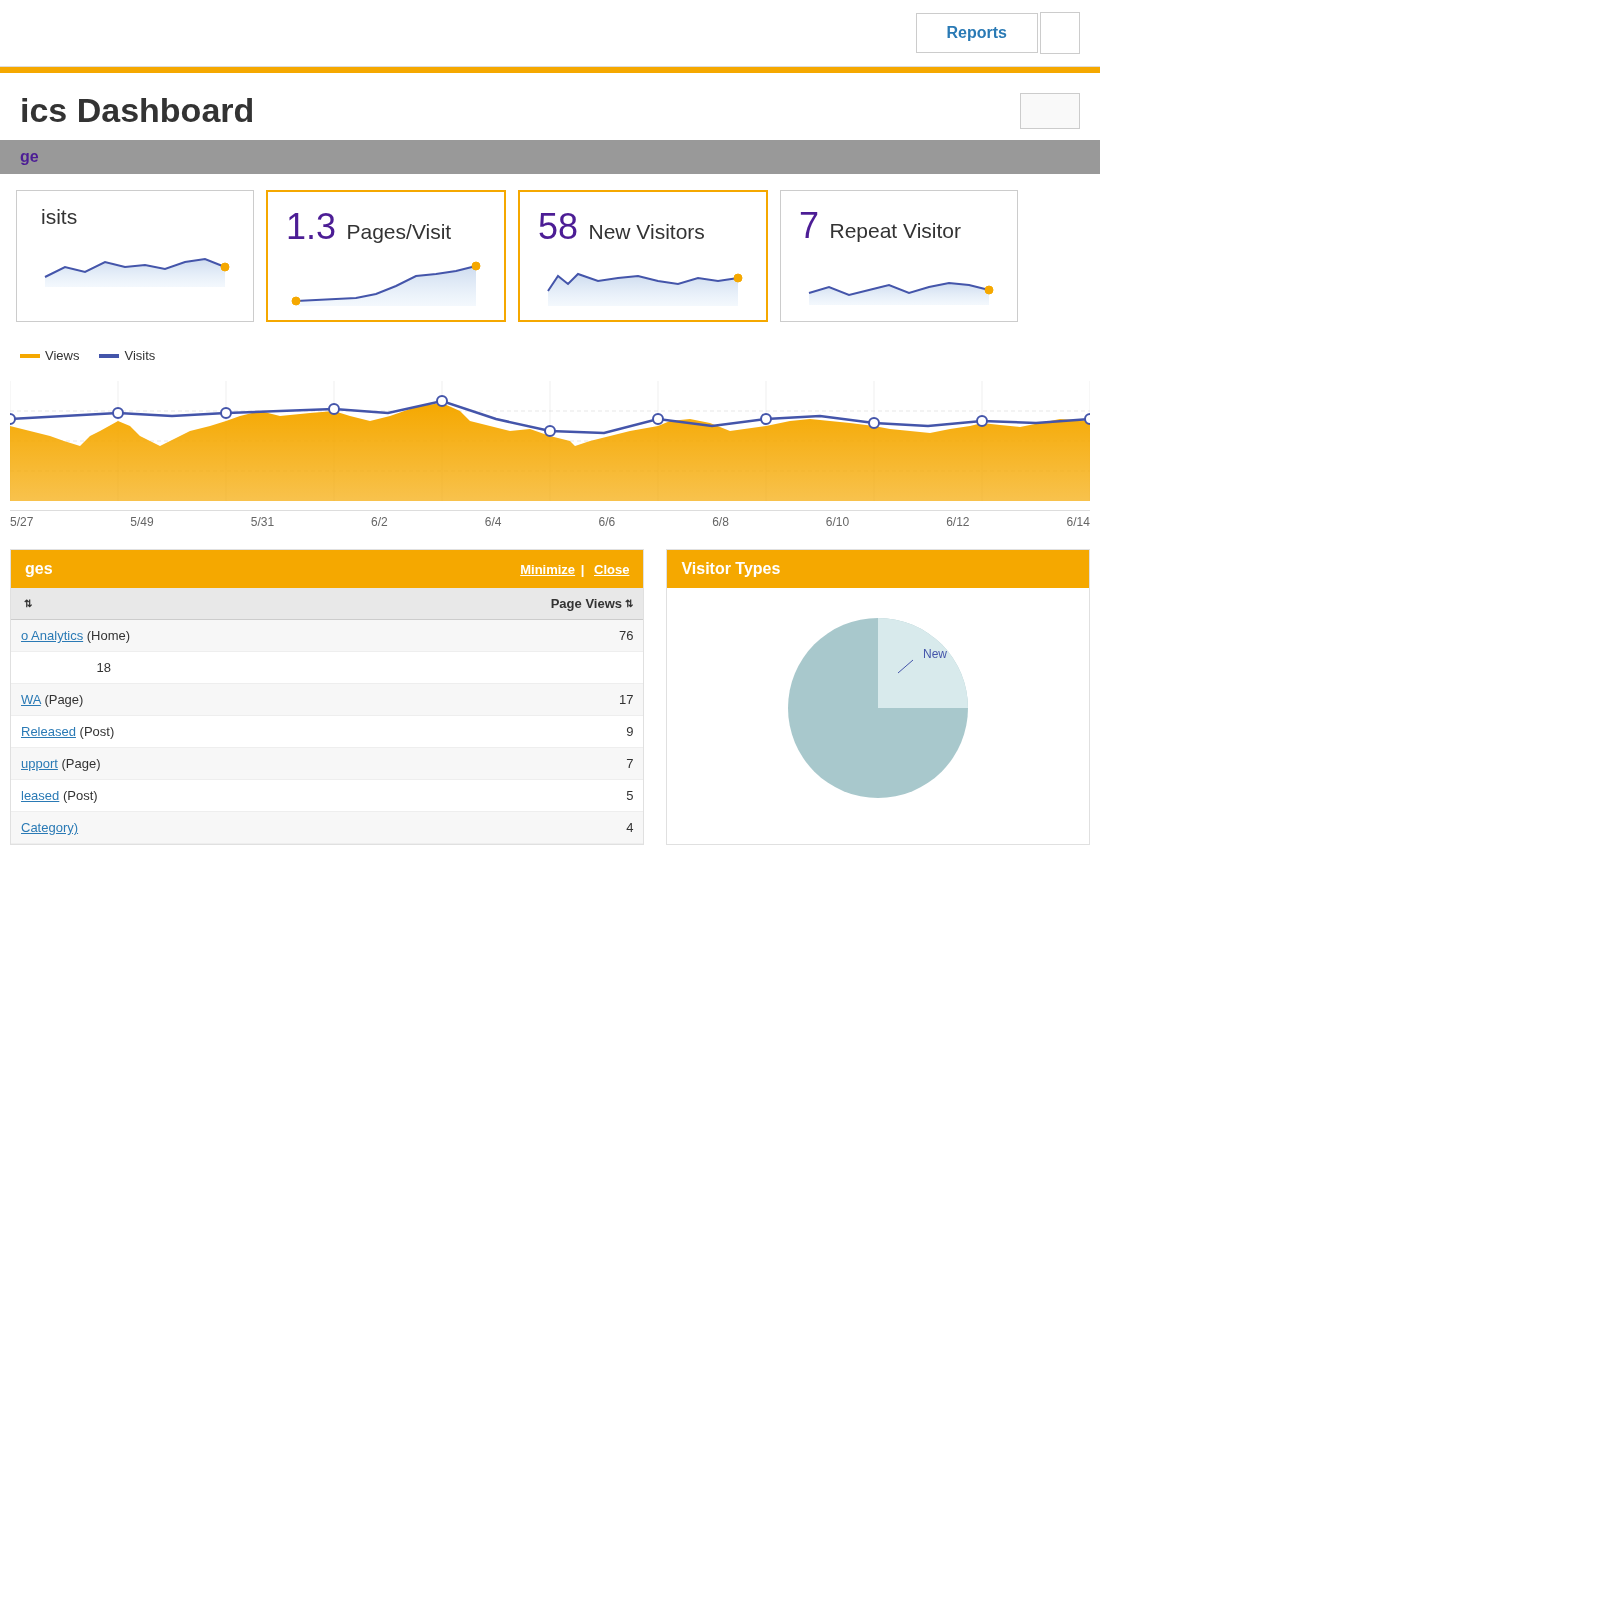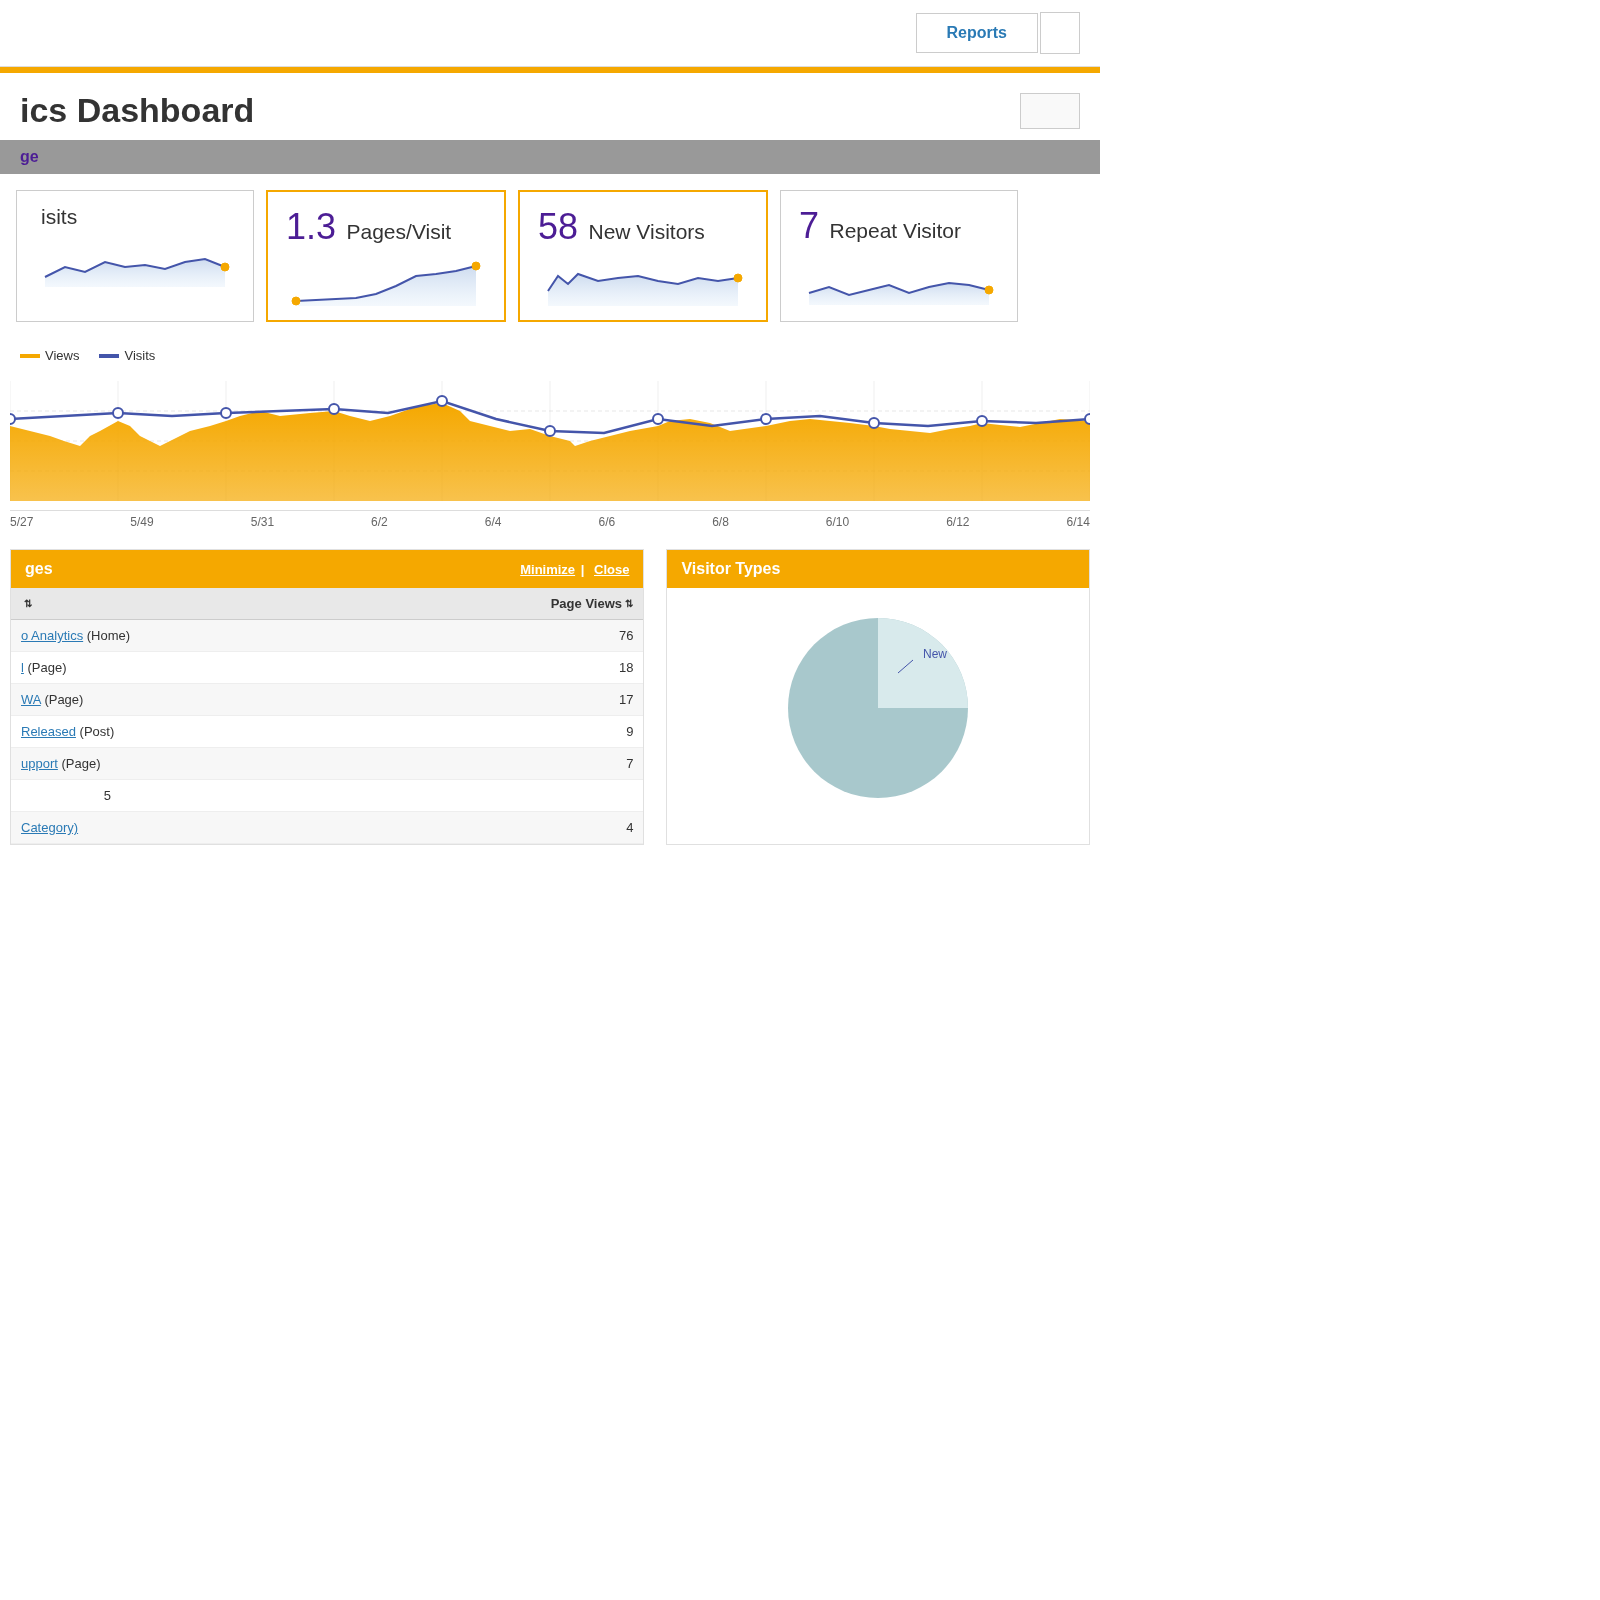--- a/index.html
+++ b/index.html
@@ -425,24 +425,20 @@
     </div>
 
     <div class="table-row">
       <div class="table-cell page-col">
         <a>o Analytics</a>
         <span>(Home)</span>
       </div>
       <div class="table-cell views-col">76</div>
     </div>
     <div class="table-row">
-      <div class="table-cell page-col">
-        <a>l</a>
-        <span>(Page)</span>
-      </div>
       <div class="table-cell views-col">18</div>
     </div>
     <div class="table-row">
       <div class="table-cell page-col">
         <a>WA</a>
         <span>(Page)</span>
       </div>
       <div class="table-cell views-col">17</div>
     </div>
     <div class="table-row">
@@ -453,20 +449,24 @@
       <div class="table-cell views-col">9</div>
     </div>
     <div class="table-row">
       <div class="table-cell page-col">
         <a>upport</a>
         <span>(Page)</span>
       </div>
       <div class="table-cell views-col">7</div>
     </div>
     <div class="table-row">
+      <div class="table-cell page-col">
+        <a>leased</a>
+        <span>(Post)</span>
+      </div>
       <div class="table-cell views-col">5</div>
     </div>
     <div class="table-row">
       <div class="table-cell page-col">
         <a>Category)</a>
         <span></span>
       </div>
       <div class="table-cell views-col">4</div>
     </div>
   </div>

